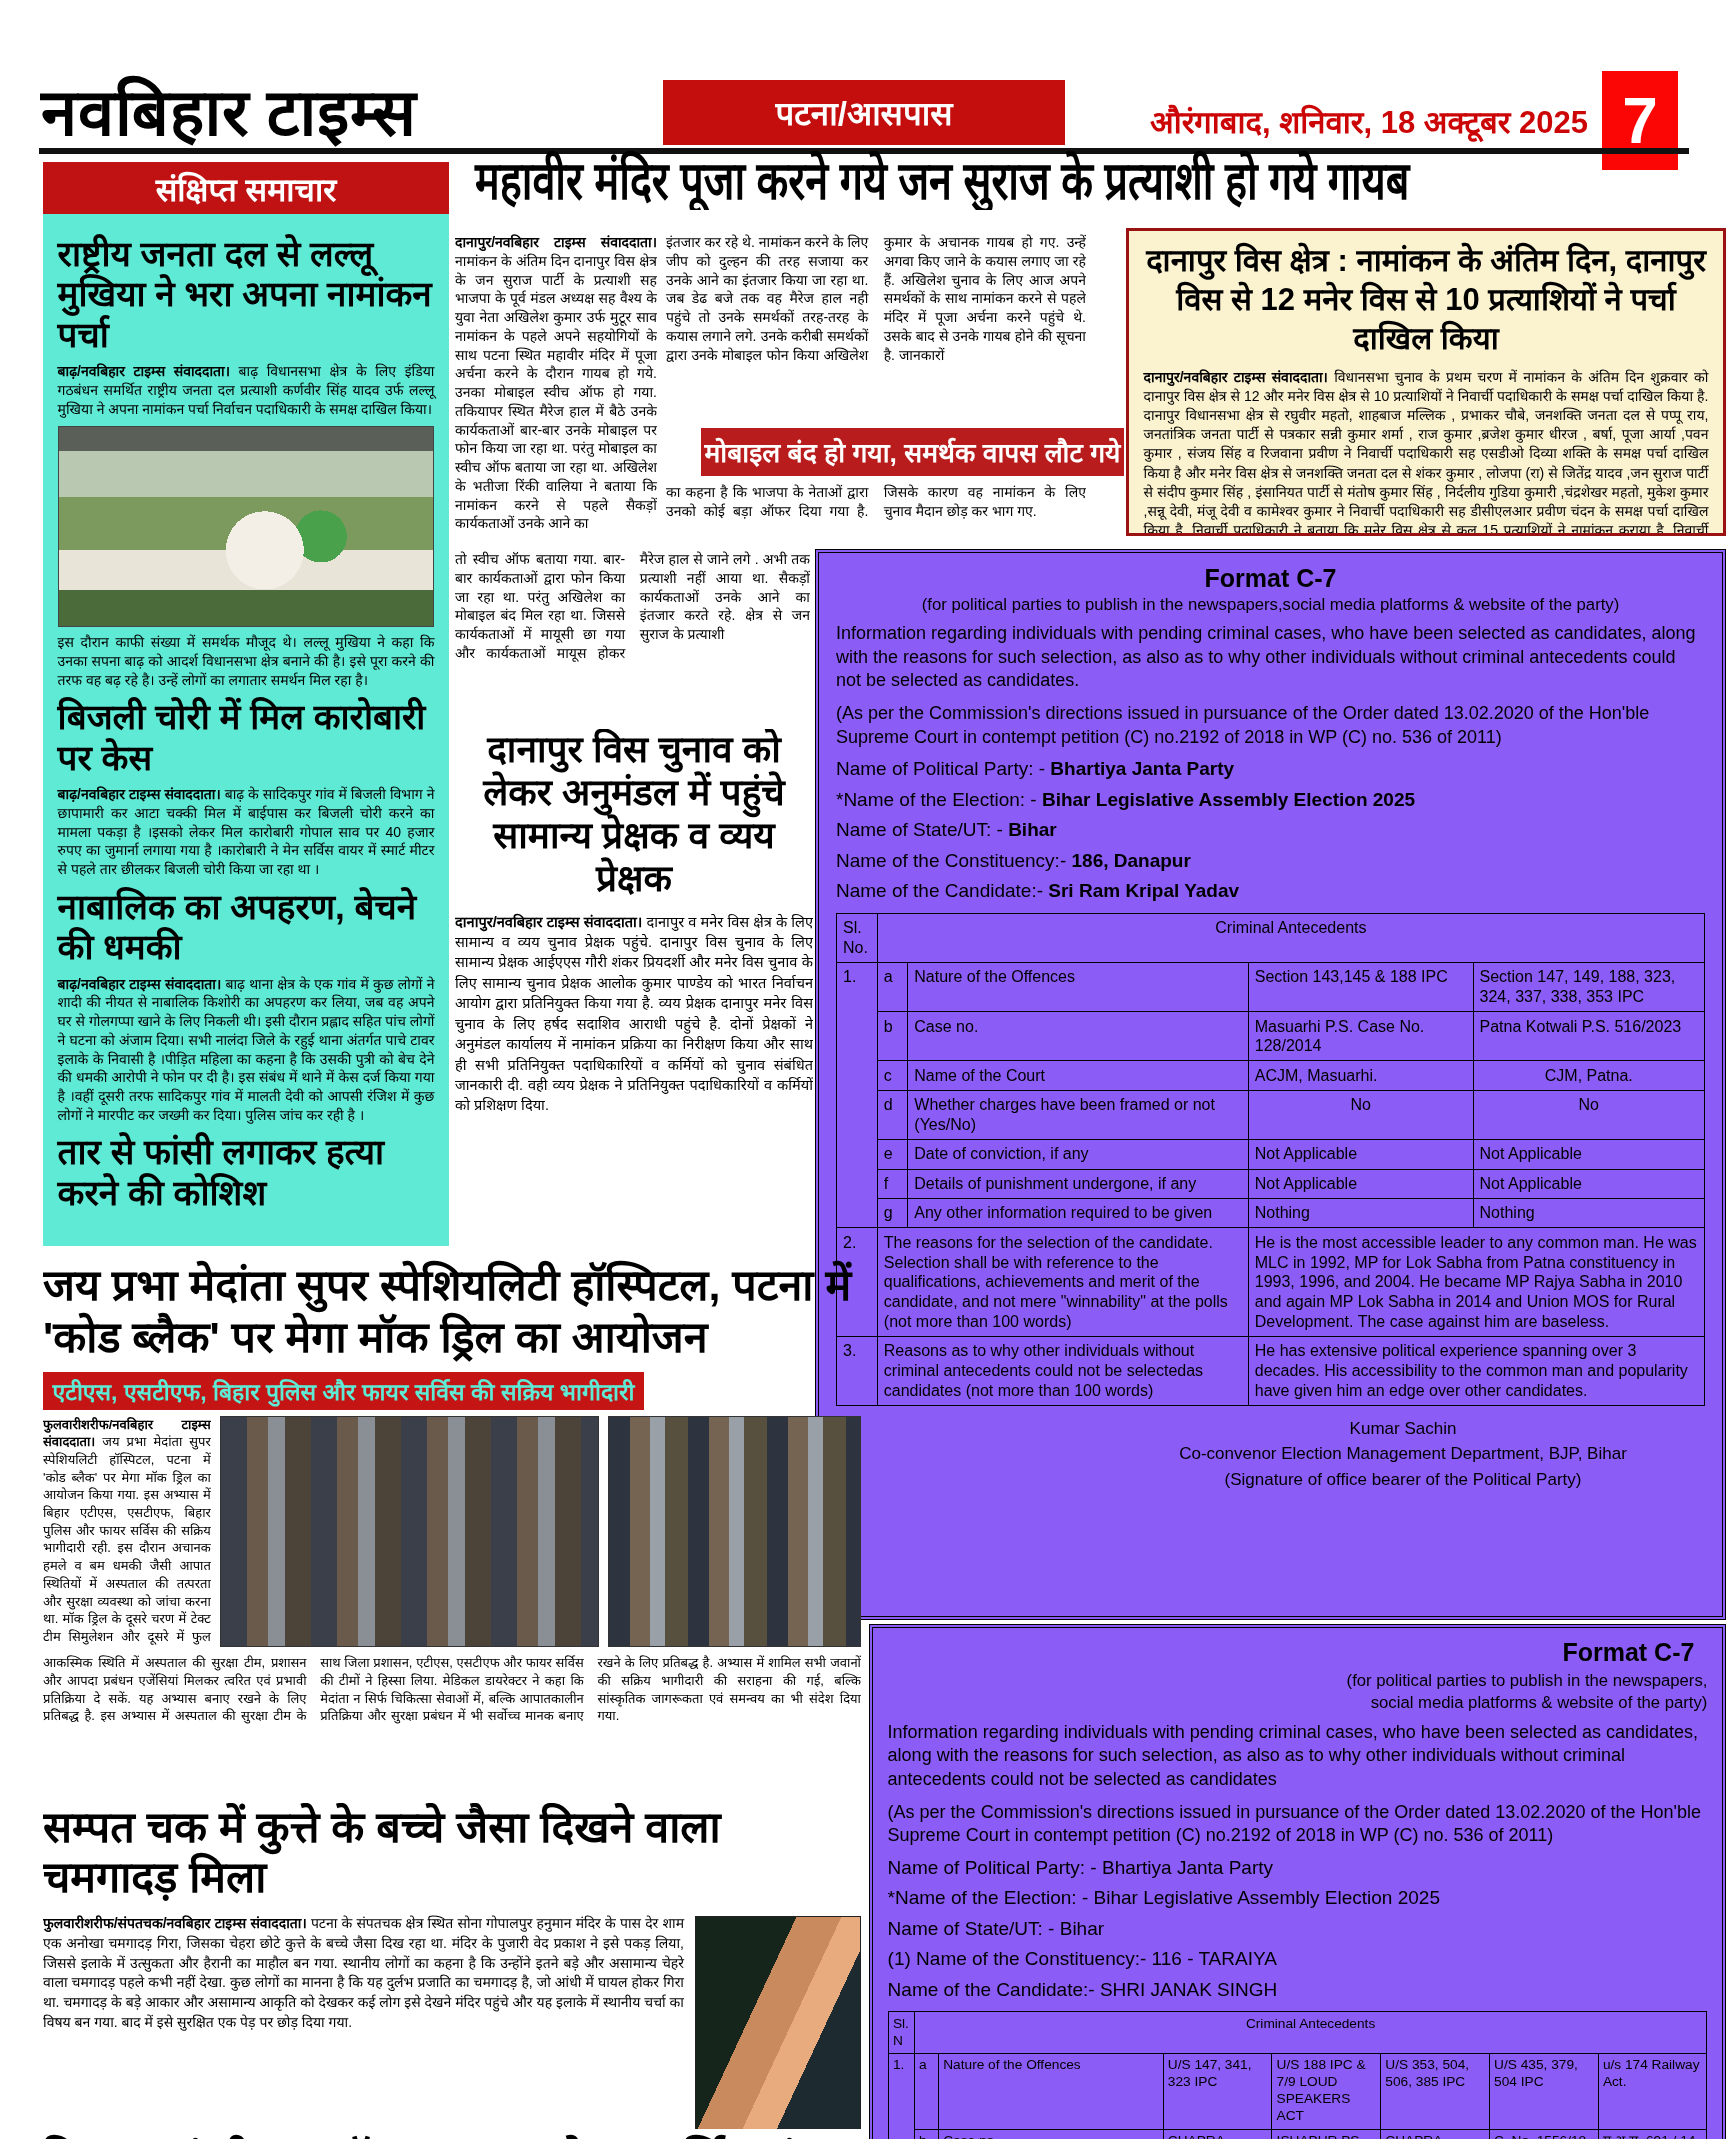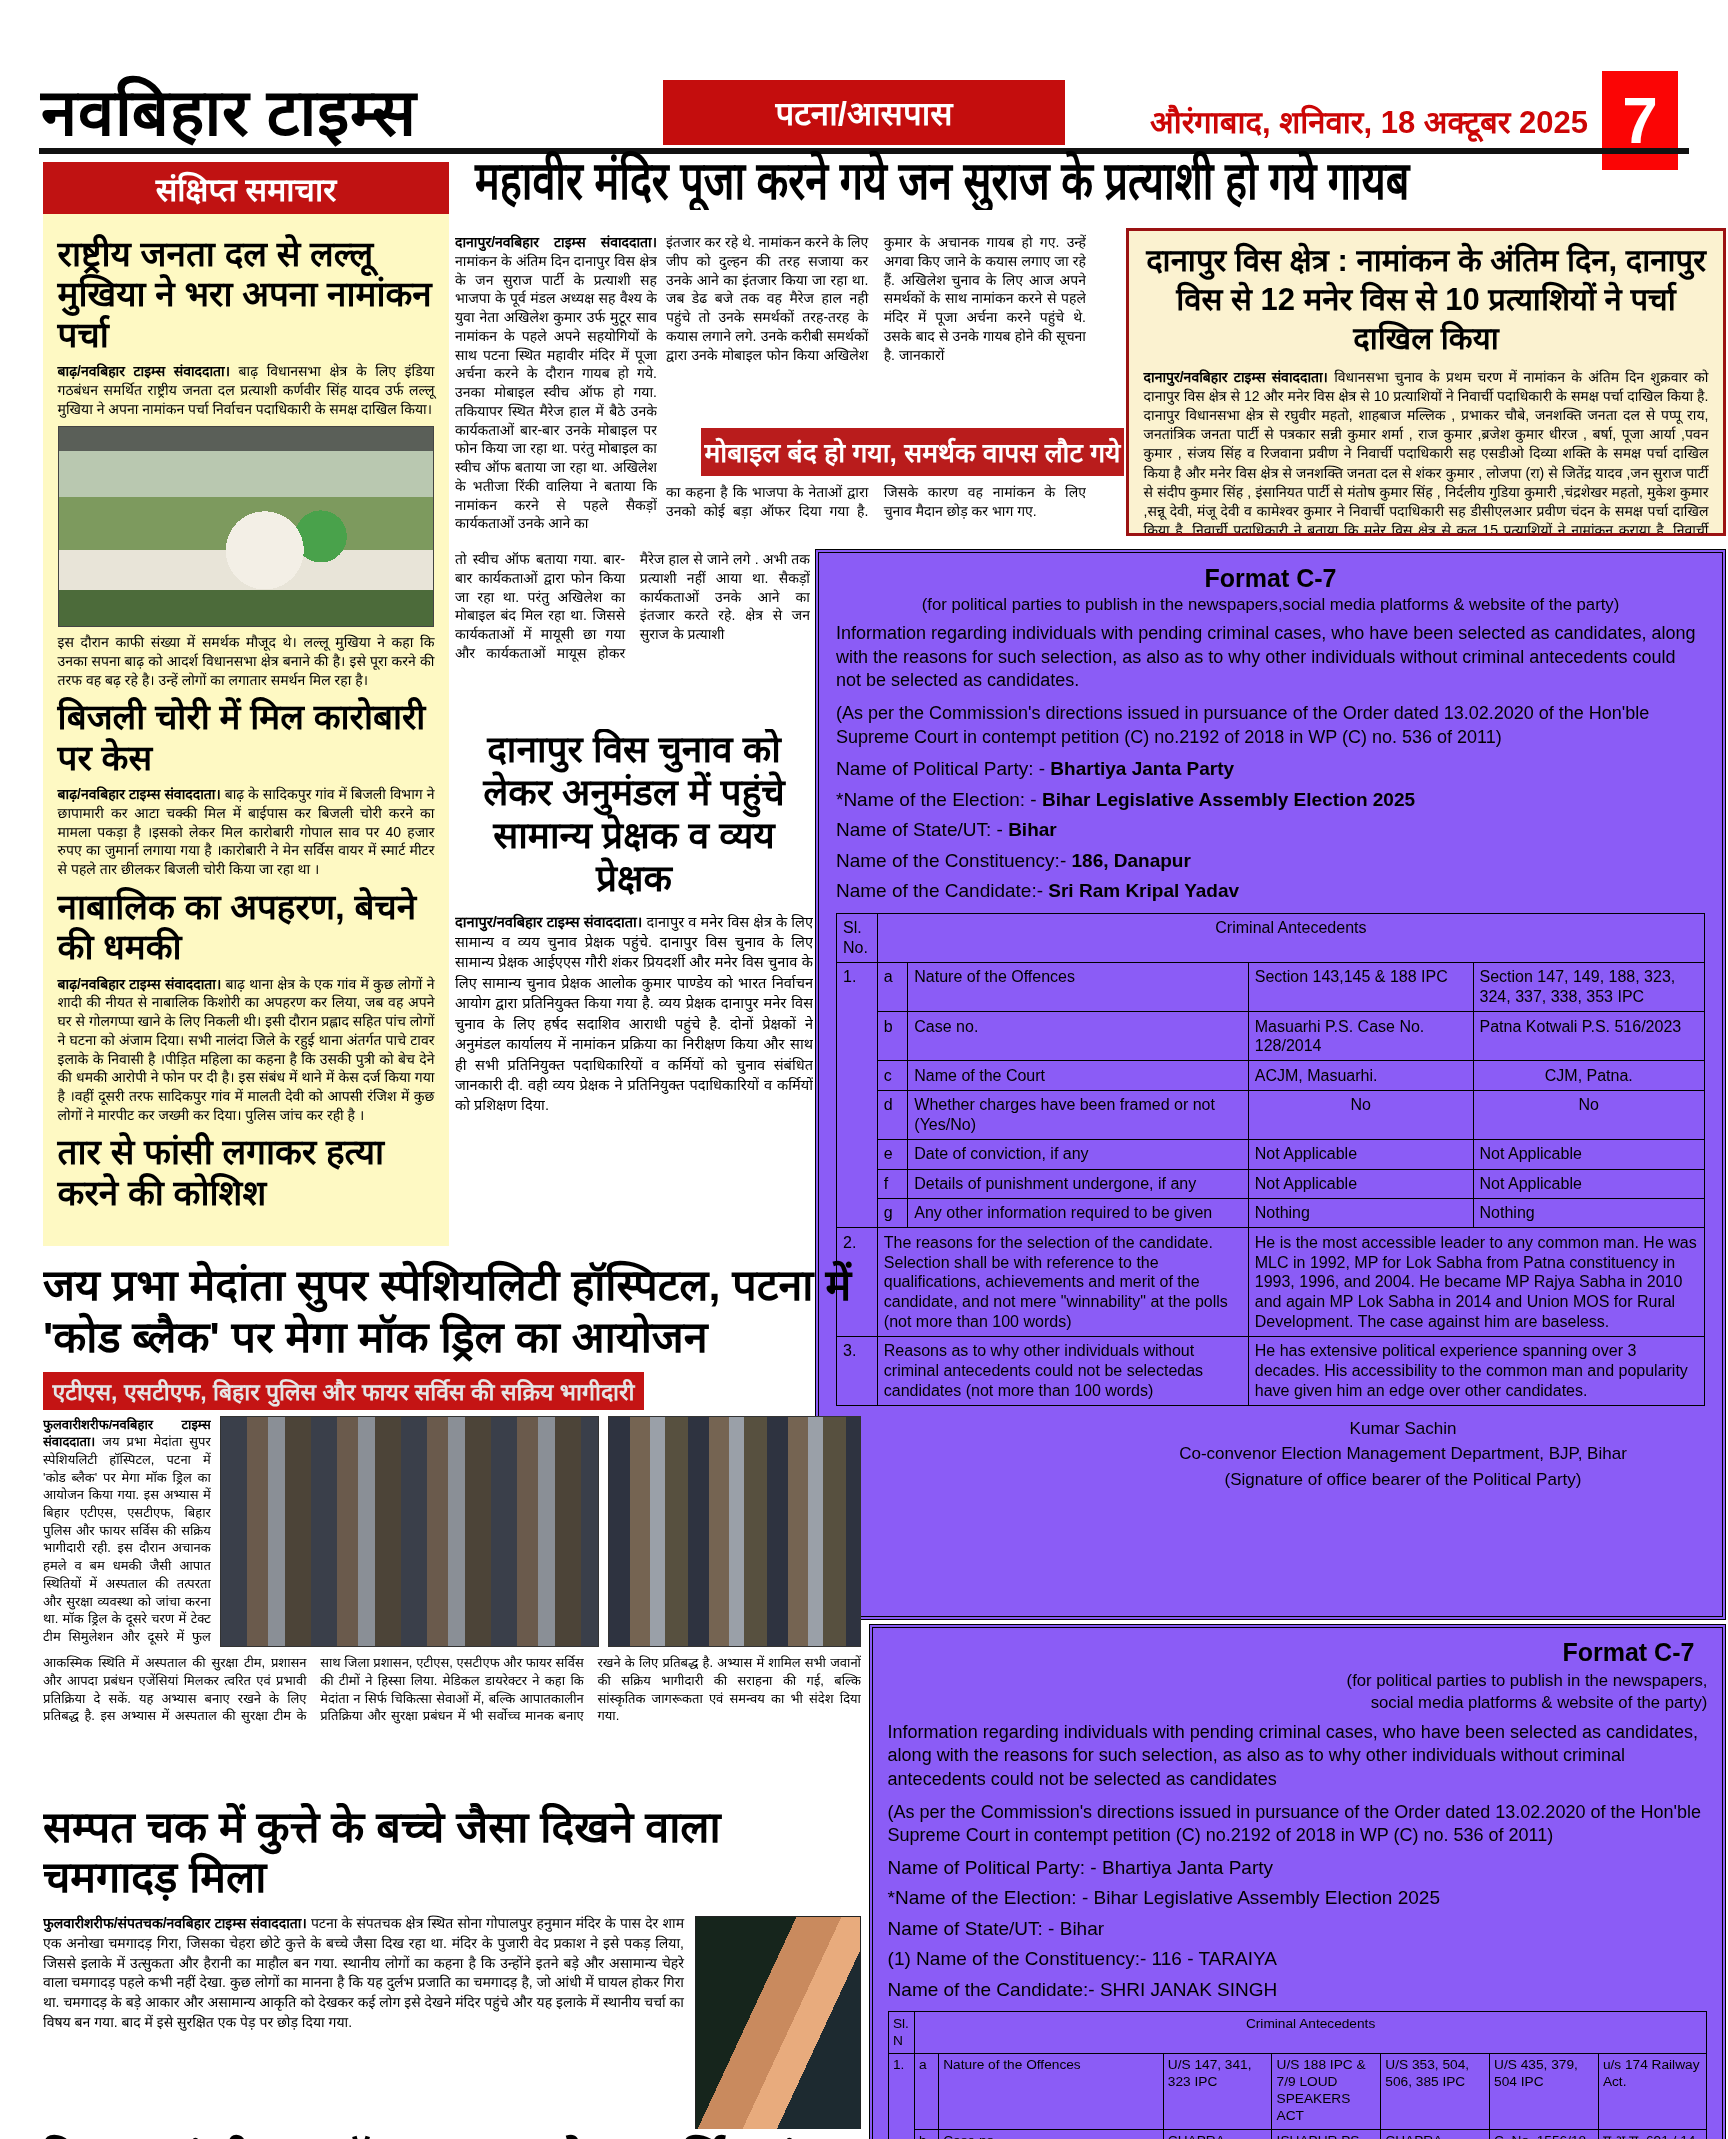--- a/index.html
+++ b/index.html
@@ -16,21 +16,21 @@
   .page-badge { left:1602px; top:71px; width:76px; height:99px; background:#fb0505; color:#fff;
                 display:flex; align-items:center; justify-content:center; font-size:64px; font-weight:bold; }
   .head-rule { left:39px; top:148px; width:1650px; height:5.6px; background:#111; }
 
   
   .btxt { font-size:14px; line-height:1.34; text-align:justify; }
   .dl { font-weight:bold; }
   .hhead { font-weight:bold; line-height:1.16; }
 
   
-  .left-col { left:43px; top:162px; width:406px; height:1084px; background:#fef9c3; overflow:hidden; }
+  .left-col { left:43px; top:162px; width:406px; height:1084px; background:#5eead4; overflow:hidden; }
   .sn-band { height:52px; background:#c01212; color:#fff; display:flex; align-items:center; justify-content:center;
              font-size:32px; font-weight:bold; }
   .left-inner { padding:12px 14.6px 8.6px 14.6px; }
   .left-inner .hhead { font-size:35px; margin:7.7px 0 6.8px 0; }
   .ph-rally { width:100%; height:201px; border:1.3px solid #444; margin:7.7px 0 6px 0;
      background:
        radial-gradient(circle at 55% 62%, #f3efe6 0 39px, rgba(0,0,0,0) 39px),
        radial-gradient(circle at 70% 55%, #49a24b 0 26px, rgba(0,0,0,0) 26px),
        linear-gradient(180deg, #5a5f58 0 12%, #b9c8b0 12% 35%, #7d9a5e 35% 62%, #e8e4d8 62% 82%, #4c6b3a 82% 100%); }
 
@@ -75,21 +75,21 @@
   .c7 td { border:1.7px solid #000; vertical-align:top; padding:4.3px 6px; font-size:16px; line-height:1.24; }
   .c7b td { font-size:13.7px; padding:3.4px 4.3px; }
   .c7 td.c { text-align:center; }
   .c7 .sig { margin-top:9.4px; text-align:center; font-size:17px; line-height:1.5; padding-left:265px; }
   .w-sl{width:41px;} .w-lt{width:31px;} .w-lb{width:355px;} .w-v1{width:233px;} .w-v2{width:240px;}
   .b-sl{width:26px;} .b-lt{width:24px;} .b-lb{width:223px;} .b-v{width:108px;}
 
   
   .jp { left:43px; top:1260px; width:818px; height:538px; overflow:hidden; }
   .jp .hhead { font-size:43px; line-height:1.2; }
-  .jp-sub { width:601px; height:38px; background:#c41414; color:#e5e5e5; display:flex; align-items:center;
+  .jp-sub { width:601px; height:38px; background:#c41414; color:#5eead4; display:flex; align-items:center;
             justify-content:center; font-size:23px; font-weight:bold; margin:8.6px 0 6px 0; white-space:nowrap; }
   .jp-mid { display:flex; gap:9.4px; height:231px; }
   .jp-side { width:168px; font-size:13px; line-height:1.36; text-align:justify; overflow:hidden; }
   .ph-drill1 { width:379px; height:231px; border:1.3px solid #333;
      background:
        repeating-linear-gradient(90deg, #3a3f4a 0 26px, #6a5a4c 26px 47px, #8a8f96 47px 64px, #4c4438 64px 90px),
        linear-gradient(180deg, #ded9cf 0 45%, rgba(0,0,0,0) 45%); }
   .ph-drill2 { width:253px; height:231px; border:1.3px solid #333;
      background:
        repeating-linear-gradient(90deg, #2e3340 0 21.4px, #756452 21.4px 41px, #9aa0a8 41px 56px, #57503f 56px 79px),

